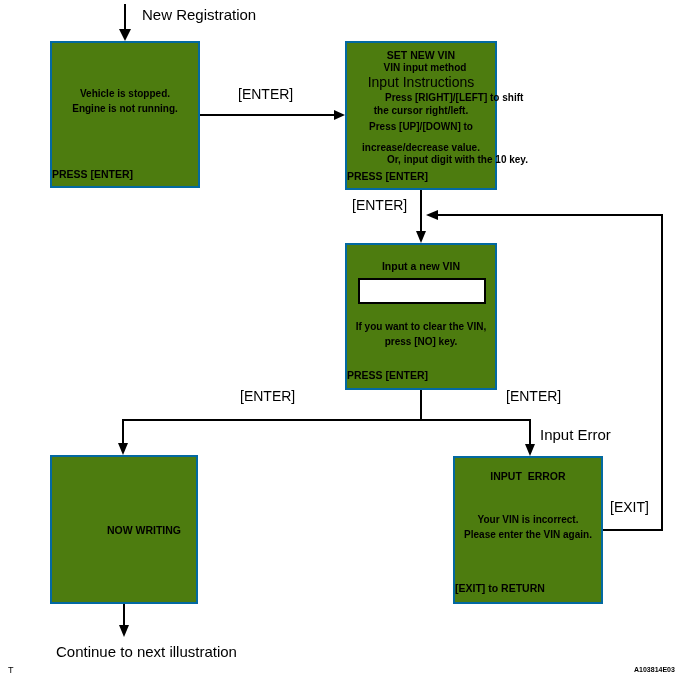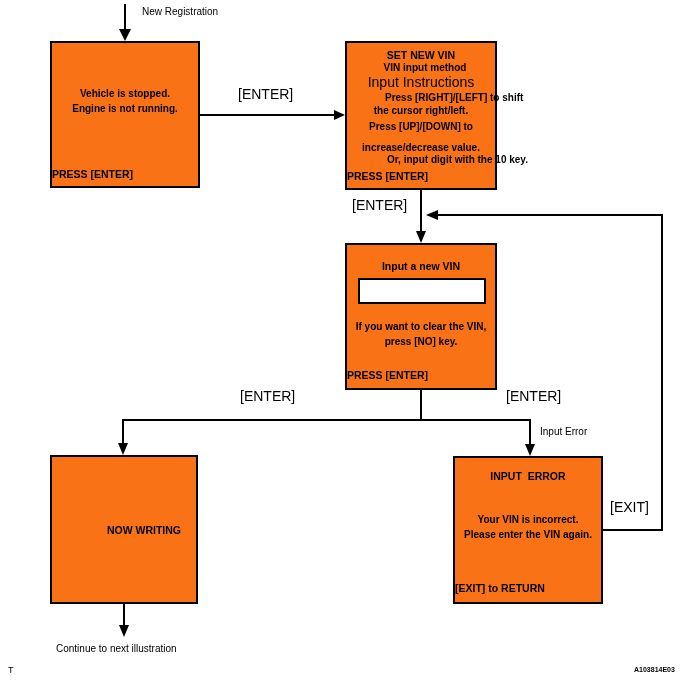--- a/index.html
+++ b/index.html
@@ -5,21 +5,21 @@
   html,body { margin:0; padding:0; background:#ffffff; }
   .canvas {
     position:relative; width:693px; height:688px; background:#ffffff;
     font-family:"Liberation Sans", sans-serif; color:#000;
     overflow:hidden;
   }
   svg.connectors { position:absolute; left:0; top:0; }
   .ln { stroke:#000; stroke-width:2; fill:none; }
   .ah { fill:#000; stroke:none; }
 
-  .box { position:absolute; border:2px solid #000000; background:#f97316; box-sizing:border-box; }
+  .box { position:absolute; border:2px solid #0369a1; background:#4d7c0f; box-sizing:border-box; }
   .bline { position:absolute; left:0; right:0; text-align:center; font-weight:bold; font-size:10px; white-space:nowrap; }
   .btitle { font-size:10.5px; }
   .bfooter { position:absolute; left:0; right:0; text-align:left; font-weight:bold; font-size:10.5px; white-space:nowrap; }
 
   #box-confirmation { left:50px; top:41px; width:150px; height:147px; }
   .cf-title { top:6px; }
   .cf-l1 { top:45px; }
   .cf-l2 { top:60px; }
   .cf-footer { bottom:6px; }
 
@@ -44,21 +44,21 @@
   #box-writing { left:50px; top:455px; width:148px; height:149px; display:flex; align-items:center; justify-content:center; }
   .nw-title { font-weight:bold; font-size:10.5px;margin-left:40px; }
 
   #box-error { left:453px; top:456px; width:150px; height:148px; }
   .ie-title { top:12px; white-space:pre; }
   .ie-l1 { top:56px; }
   .ie-l2 { top:71px; }
   .ie-footer { bottom:8px; }
 
   .lbl { position:absolute; font-size:14px; white-space:nowrap; }
-  .lbl-sm { position:absolute; font-size:10px; white-space:nowrap; }
+  .lbl-sm { position:absolute; font-size:15px; white-space:nowrap; }
   #start-label { left:142px; top:6px; }
   #enter-1 { left:238px; top:86px; }
   #enter-2 { left:352px; top:197px; }
   #enter-left { left:240px; top:388px; }
   #enter-right { left:506px; top:388px; }
   #input-error-lbl { left:540px; top:426px; }
   #exit-lbl { left:610px; top:499px; }
   #continue-note { left:56px; top:643px; }
   #page-mark { left:8px; top:665px; font-size:9px; position:absolute; }
   #figure-id { left:634px; top:666px; font-size:7px; font-weight:bold; position:absolute; white-space:nowrap; }

